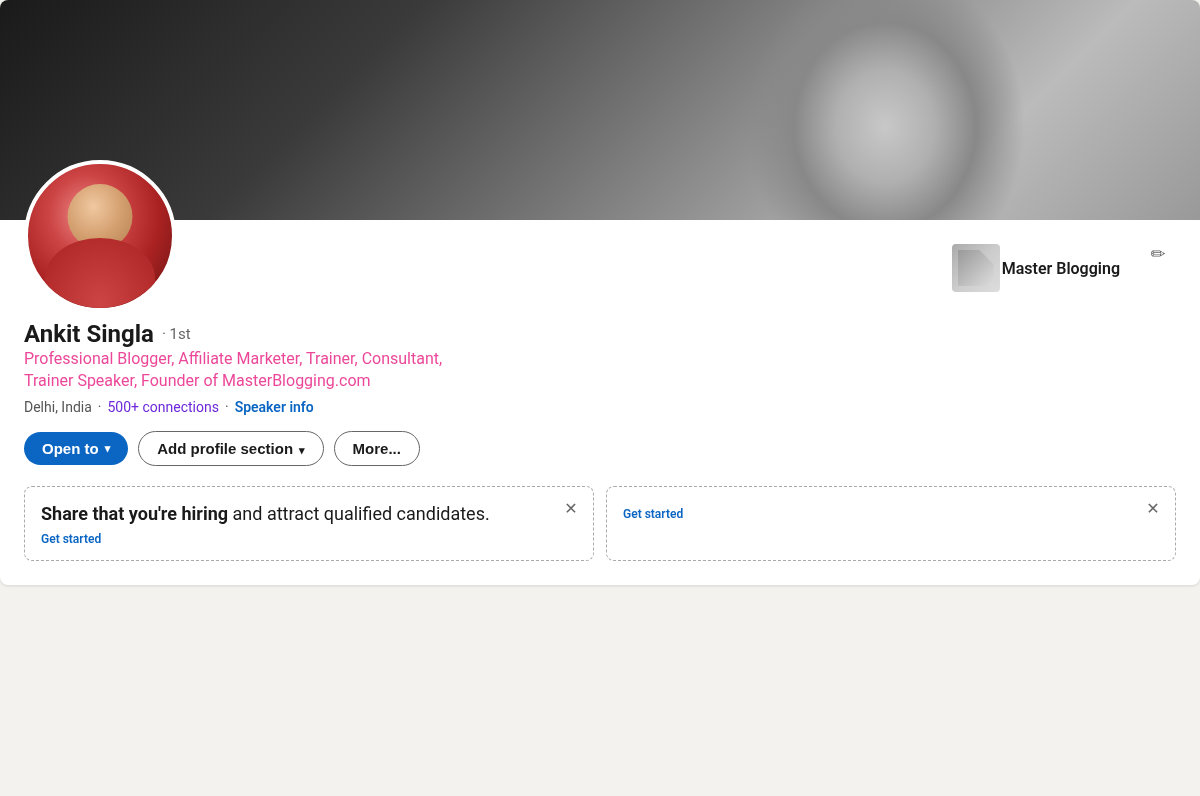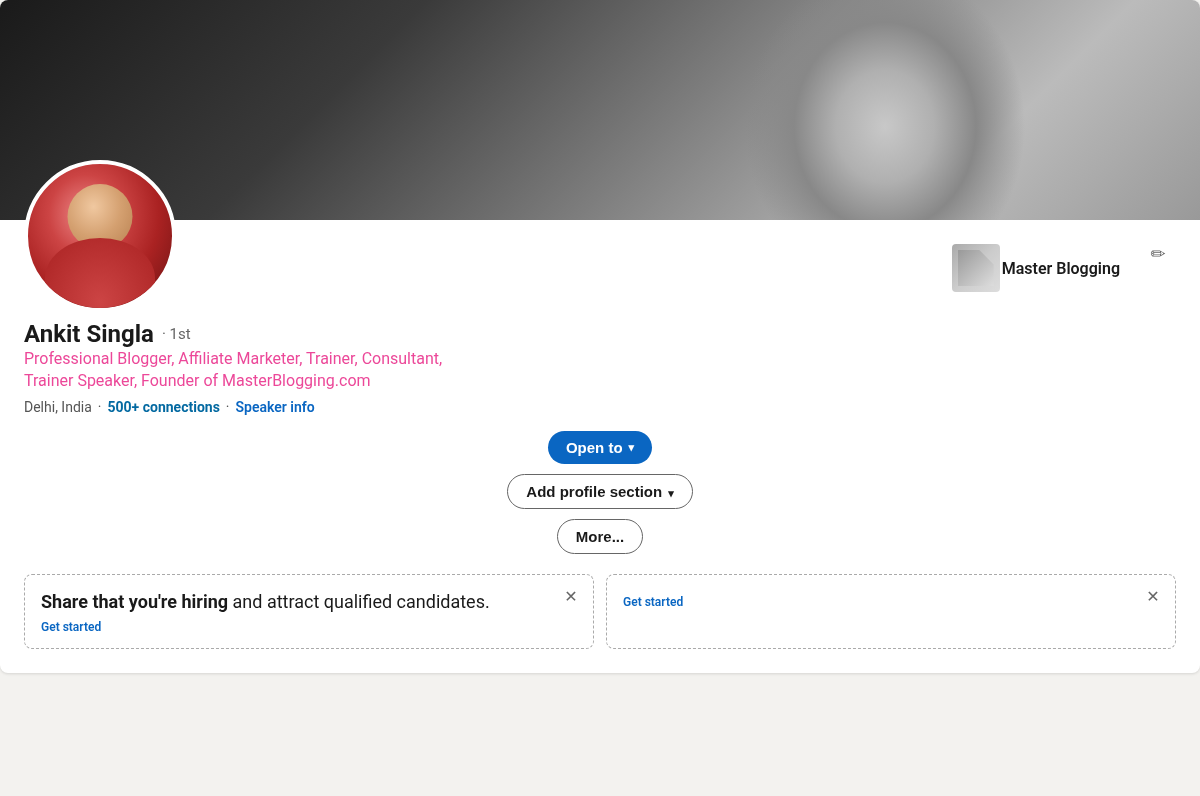--- a/index.html
+++ b/index.html
@@ -155,37 +155,36 @@
       gap: 6px;
       flex-wrap: wrap;
     }
     .location-text {
       color: #555;
     }
     .dot-separator {
       color: #555;
     }
     .connections-link {
-      color: #0369a1;
-      font-weight: 700;
+      color: #6d28d9;
+      font-weight: 400;
       cursor: pointer;
       text-decoration: none;
     }
     .contact-link {
       color: #0a66c2;
       font-weight: 600;
       cursor: pointer;
       text-decoration: none;
     }
     .actions-row {
       display: flex;
       align-items: center;
       gap: 10px;
       margin-top: 16px;
-      flex-direction: column;
     }
     .btn-open-to {
       background: #0a66c2;
       color: #fff;
       border: none;
       border-radius: 24px;
       padding: 8px 18px;
       font-size: 15px;
       font-weight: 600;
       cursor: pointer;

